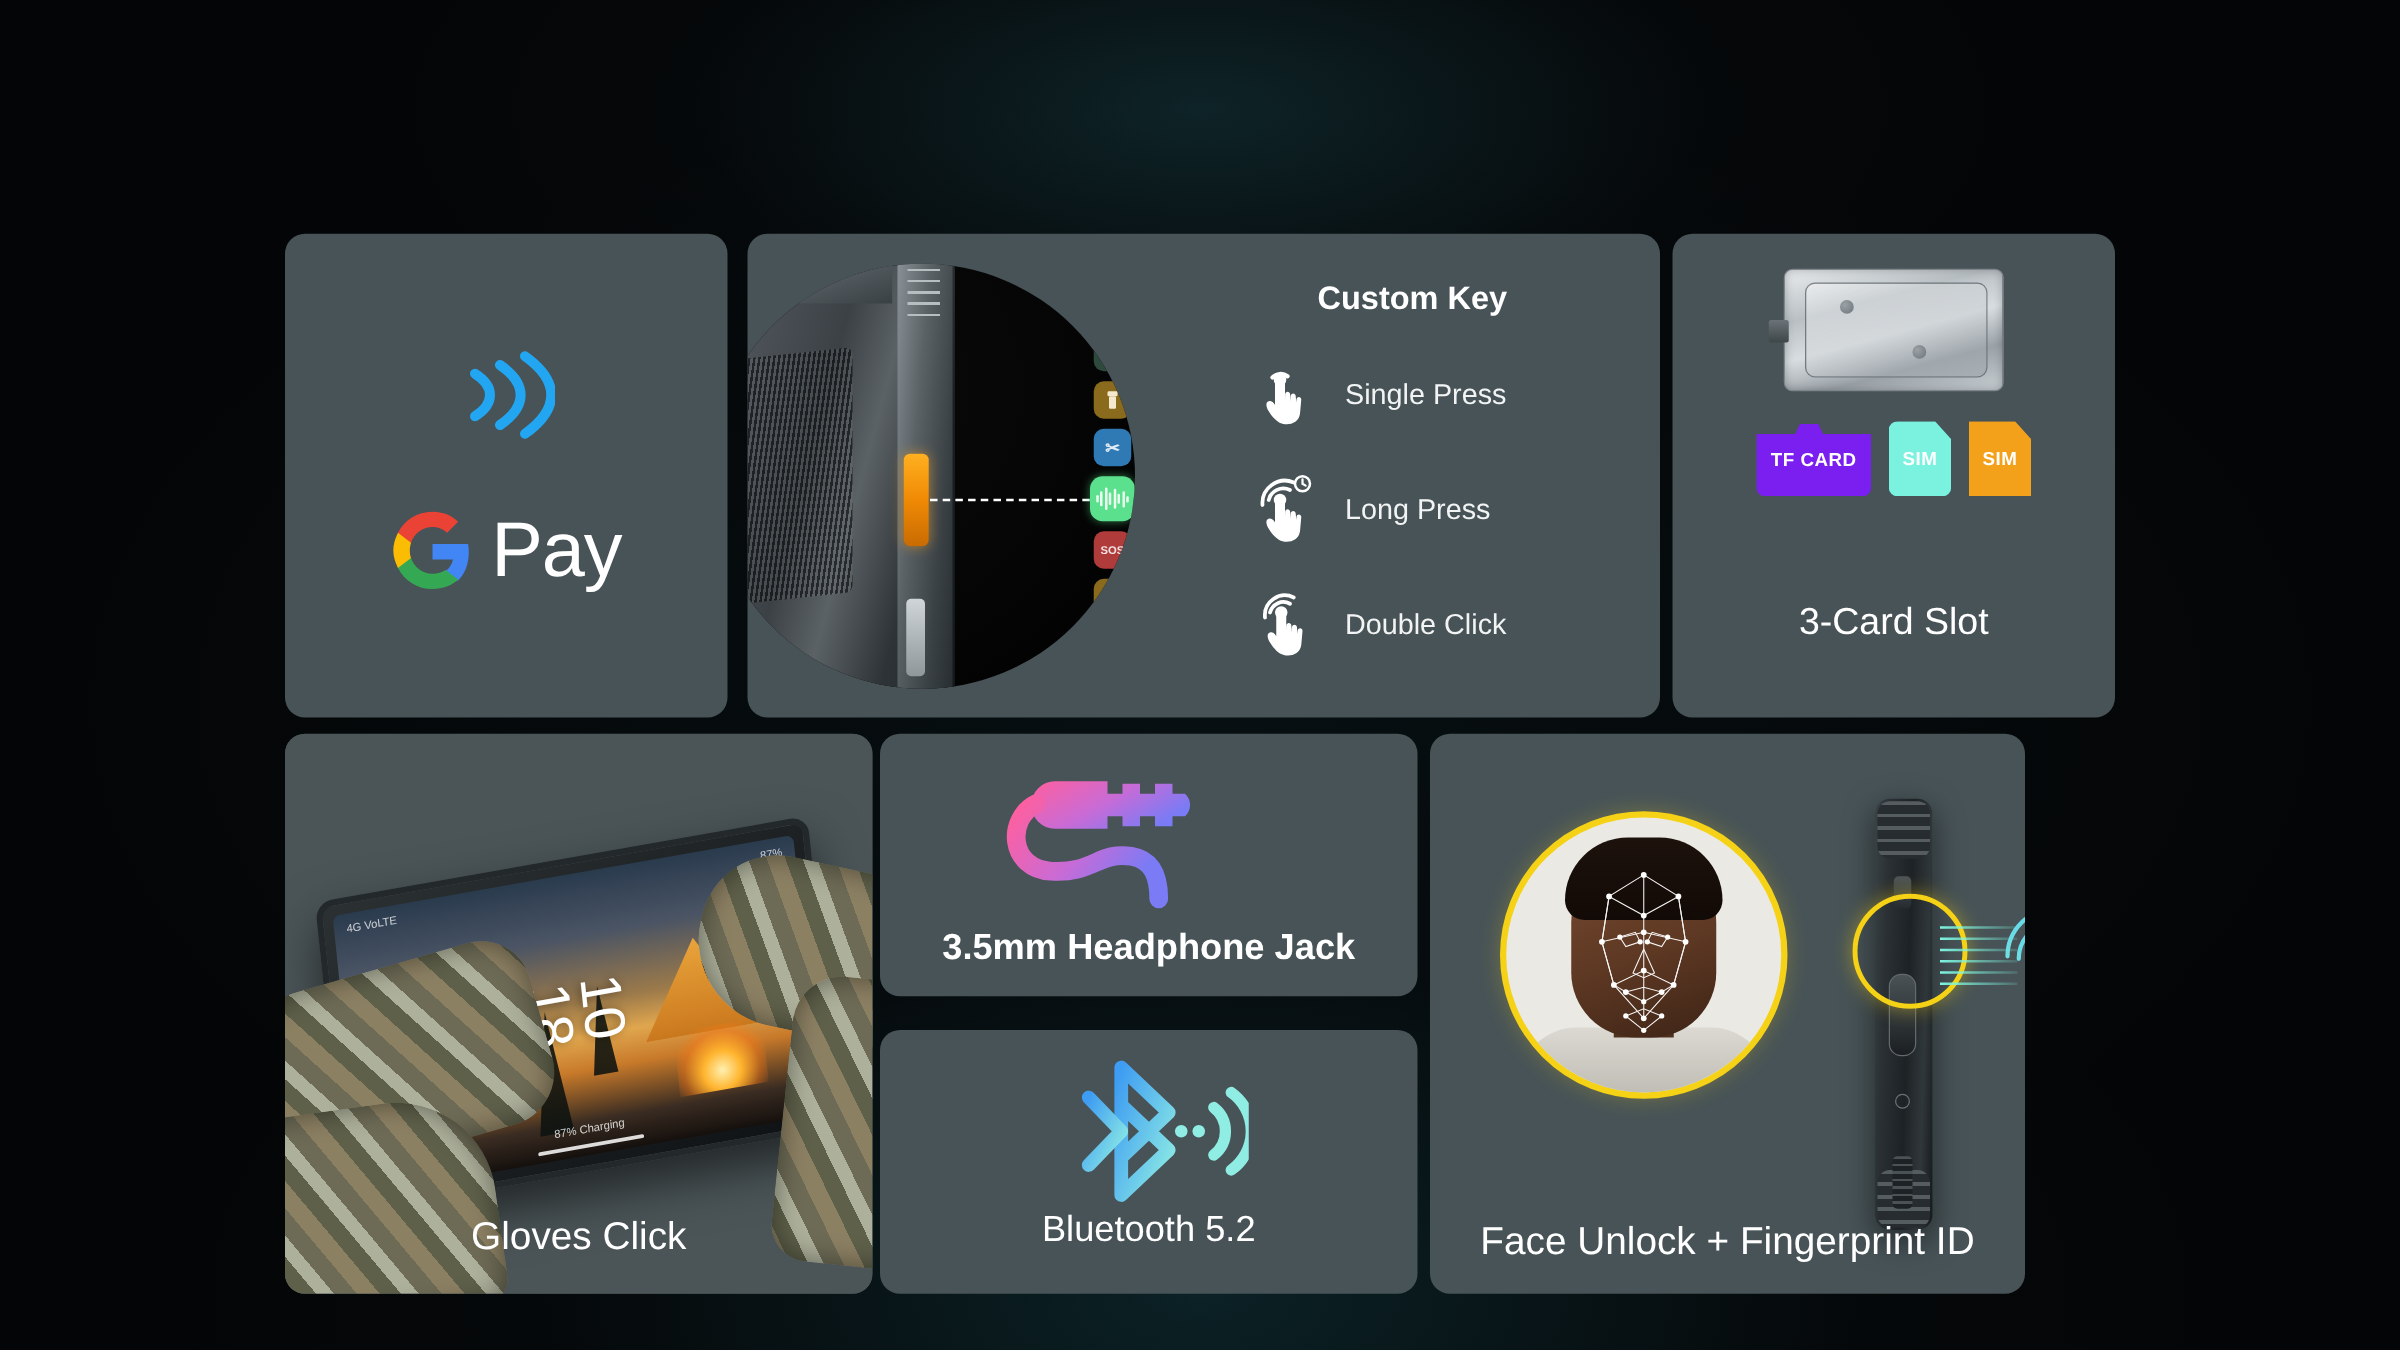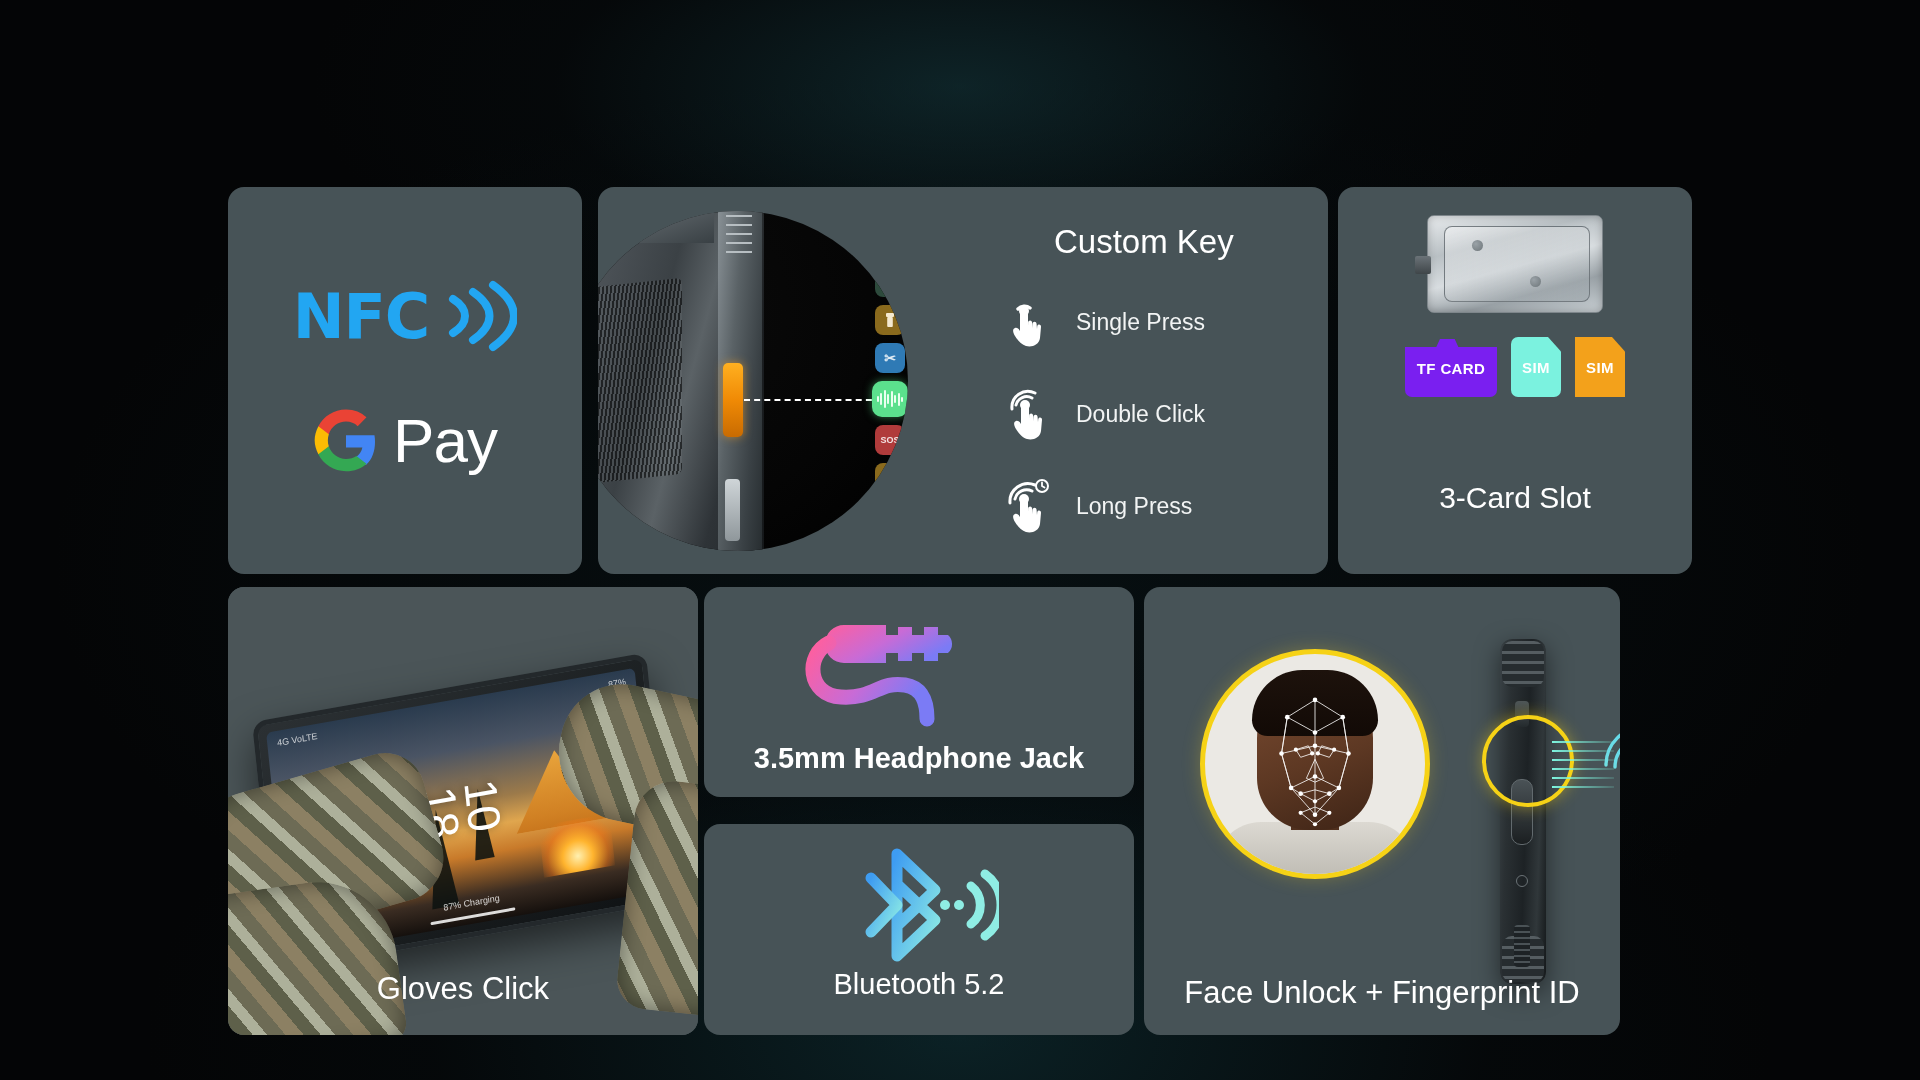--- a/index.html
+++ b/index.html
@@ -116,21 +116,21 @@
   .app-ic{
     width:30px; height:30px; border-radius:8px;
     display:flex; align-items:center; justify-content:center;
     font-size:11px; color:rgba(255,255,255,.85); font-weight:bold;
   }
   .app-ic.hi{ width:36px; height:36px; border-radius:10px; box-shadow:0 0 8px rgba(90,230,140,.5); }
   .wavebars{ display:flex; align-items:center; gap:1.5px; height:18px; }
   .wavebars i{ display:block; width:2px; background:#eafff0; border-radius:1px; }
 
   .ck-right{ position:absolute; left:400px; top:36px; width:330px; }
-  .ck-title{ color:#fff; font-size:33px; font-weight:normal; margin-left:56px; }
+  .ck-title{ color:#fff; font-size:26px; font-weight:bold; margin-left:56px; }
   .ck-item{ display:flex; align-items:center; margin-top:30px; }
   .ck-item .lbl{ color:#f2f4f4; font-size:23px; margin-left:16px; }
   .hand-ic{ width:62px; height:62px; flex:0 0 62px; position:relative; }
 
   
   #card-slot{ left:1338px; top:187px; width:354px; height:387px;padding-left:36px; }
   .tray{
     position:absolute; left:50%; transform:translateX(-50%); top:28px;
     width:176px; height:98px;
     background:linear-gradient(165deg,#e9ecee 0%, #b9c0c4 30%, #d8dde0 52%, #9aa2a7 74%, #c9d0d4 100%);
@@ -294,21 +294,20 @@
 <body>
 
 <div class="bg-glow"></div>
 
 <div class="stage">
 
 
   <div class="card" id="card-nfc">
     <div class="nfc-wrap">
       <div class="nfc-row">
-        <span class="nfc-text">NFC</span>
         <svg width="78" height="74" viewBox="0 0 78 74">
           <g fill="none" stroke="#22A6F2" stroke-width="8" stroke-linecap="round">
             <path d="M14 20 C30 30, 30 44, 14 54"></path>
             <path d="M34 13 C56 28, 56 46, 34 61"></path>
             <path d="M54 6 C82 26, 82 48, 54 68"></path>
           </g>
         </svg>
       </div>
       <div class="gpay-row">
         <svg width="66" height="66" viewBox="0 0 48 48">
@@ -389,44 +388,44 @@
             <path d="M22 22 L22 40 C22 40 20 36 17 37 C14 38 15 42 17 45 C20 50 24 54 28 55 C34 56.5 41 54 42 47 L43 36 C43.3 33 39.6 32.6 39.2 35.4 L39 38 L38.6 33 C38.4 30 34.6 30.2 34.5 33.1 L34.4 37 L34.1 31.5 C33.9 28.6 30.2 28.8 30.1 31.6 L30 36 L30 23 C30 20 25.8 19.9 25.7 22.8 Z" fill="#fff"></path>
           </svg>
         </span>
         <span class="lbl">Single Press</span>
       </div>
 
       <div class="ck-item">
         <span class="hand-ic">
           <svg width="62" height="62" viewBox="0 0 62 62">
             <g fill="none" stroke="#fff" stroke-width="3" stroke-linecap="round">
-              <path d="M18 22 A11 11 0 0 1 34 15"></path>
-              <path d="M14 26 A16 16 0 0 1 37 10"></path>
-            </g>
-            <circle cx="27" cy="22" r="5" fill="#fff"></circle>
-            <path d="M23 24 L23 41 C23 41 21 37 18 38 C15 39 16 43 18 46 C21 51 25 55 29 56 C35 57.5 42 55 43 48 L44 37 C44.3 34 40.6 33.6 40.2 36.4 L40 39 L39.6 34 C39.4 31 35.6 31.2 35.5 34.1 L35.4 38 L35.1 32.5 C34.9 29.6 31.2 29.8 31.1 32.6 L31 37 L31 25 C31 22 26.8 21.9 26.7 24.8 Z" fill="#fff"></path>
-          </svg>
-        </span>
-        <span class="lbl">Double Click</span>
-      </div>
-
-      <div class="ck-item">
-        <span class="hand-ic">
-          <svg width="62" height="62" viewBox="0 0 62 62">
-            <g fill="none" stroke="#fff" stroke-width="3" stroke-linecap="round">
               <path d="M17 24 A12 12 0 0 1 34 16"></path>
               <path d="M12 28 A18 18 0 0 1 37 10"></path>
             </g>
             <circle cx="26" cy="24" r="5" fill="#fff"></circle>
             <circle cx="44" cy="11" r="6" fill="none" stroke="#fff" stroke-width="2"></circle>
             <path d="M44 7.5 L44 11 L46.5 12.5" stroke="#fff" stroke-width="1.8" fill="none" stroke-linecap="round"></path>
             <path d="M22 26 L22 42 C22 42 20 38 17 39 C14 40 15 44 17 47 C20 52 24 56 28 57 C34 58.5 41 56 42 49 L43 38 C43.3 35 39.6 34.6 39.2 37.4 L39 40 L38.6 35 C38.4 32 34.6 32.2 34.5 35.1 L34.4 39 L34.1 33.5 C33.9 30.6 30.2 30.8 30.1 33.6 L30 38 L30 27 C30 24 25.8 23.9 25.7 26.8 Z" fill="#fff"></path>
           </svg>
         </span>
         <span class="lbl">Long Press</span>
+      </div>
+
+      <div class="ck-item">
+        <span class="hand-ic">
+          <svg width="62" height="62" viewBox="0 0 62 62">
+            <g fill="none" stroke="#fff" stroke-width="3" stroke-linecap="round">
+              <path d="M18 22 A11 11 0 0 1 34 15"></path>
+              <path d="M14 26 A16 16 0 0 1 37 10"></path>
+            </g>
+            <circle cx="27" cy="22" r="5" fill="#fff"></circle>
+            <path d="M23 24 L23 41 C23 41 21 37 18 38 C15 39 16 43 18 46 C21 51 25 55 29 56 C35 57.5 42 55 43 48 L44 37 C44.3 34 40.6 33.6 40.2 36.4 L40 39 L39.6 34 C39.4 31 35.6 31.2 35.5 34.1 L35.4 38 L35.1 32.5 C34.9 29.6 31.2 29.8 31.1 32.6 L31 37 L31 25 C31 22 26.8 21.9 26.7 24.8 Z" fill="#fff"></path>
+          </svg>
+        </span>
+        <span class="lbl">Double Click</span>
       </div>
     </div>
   </div>
 
   <div class="card" id="card-slot">
     <div class="tray">
       <div class="tray-pin"></div>
       <div class="tray-dot" style="left:44px; top:24px"></div>
       <div class="tray-dot" style="left:102px; top:60px"></div>
     </div>

